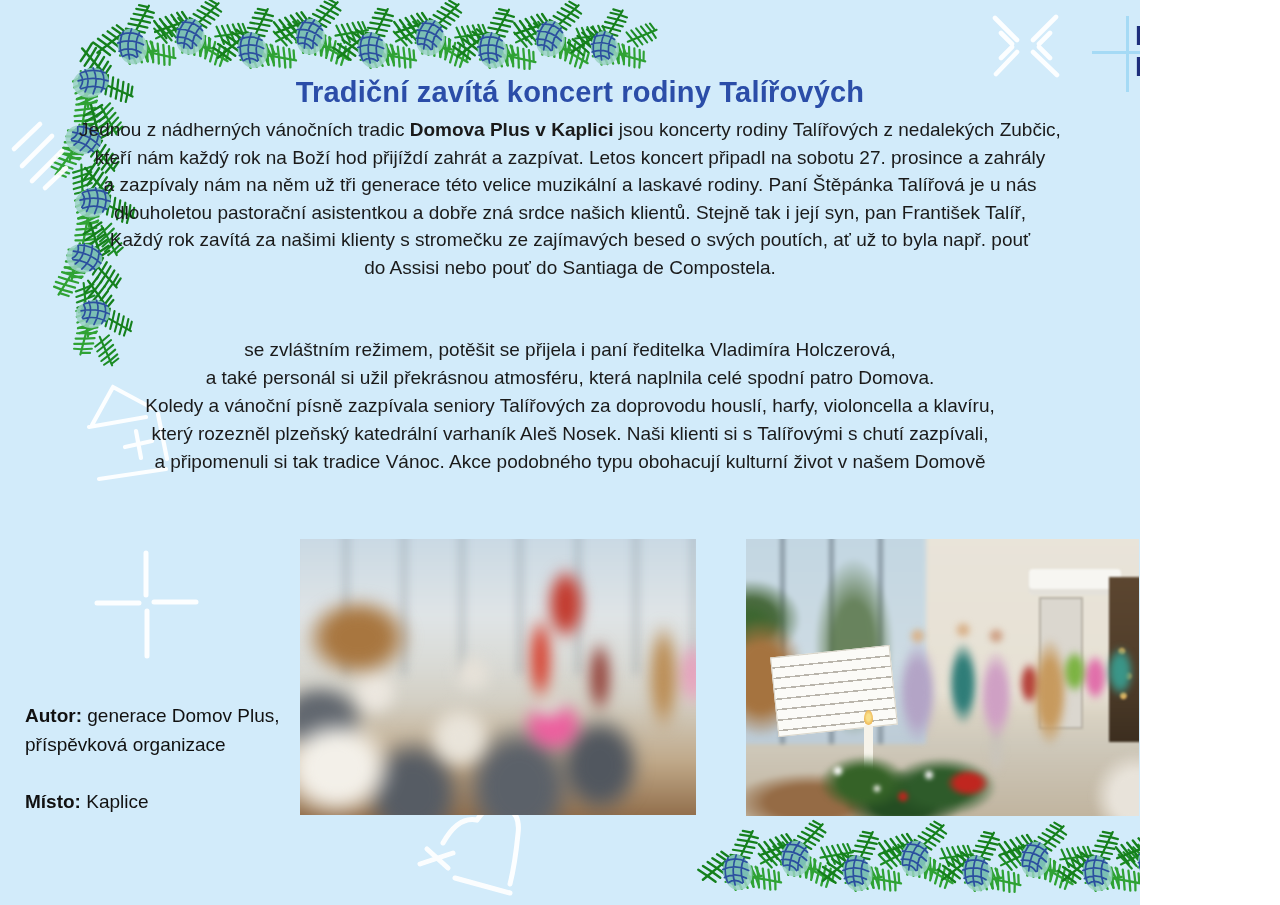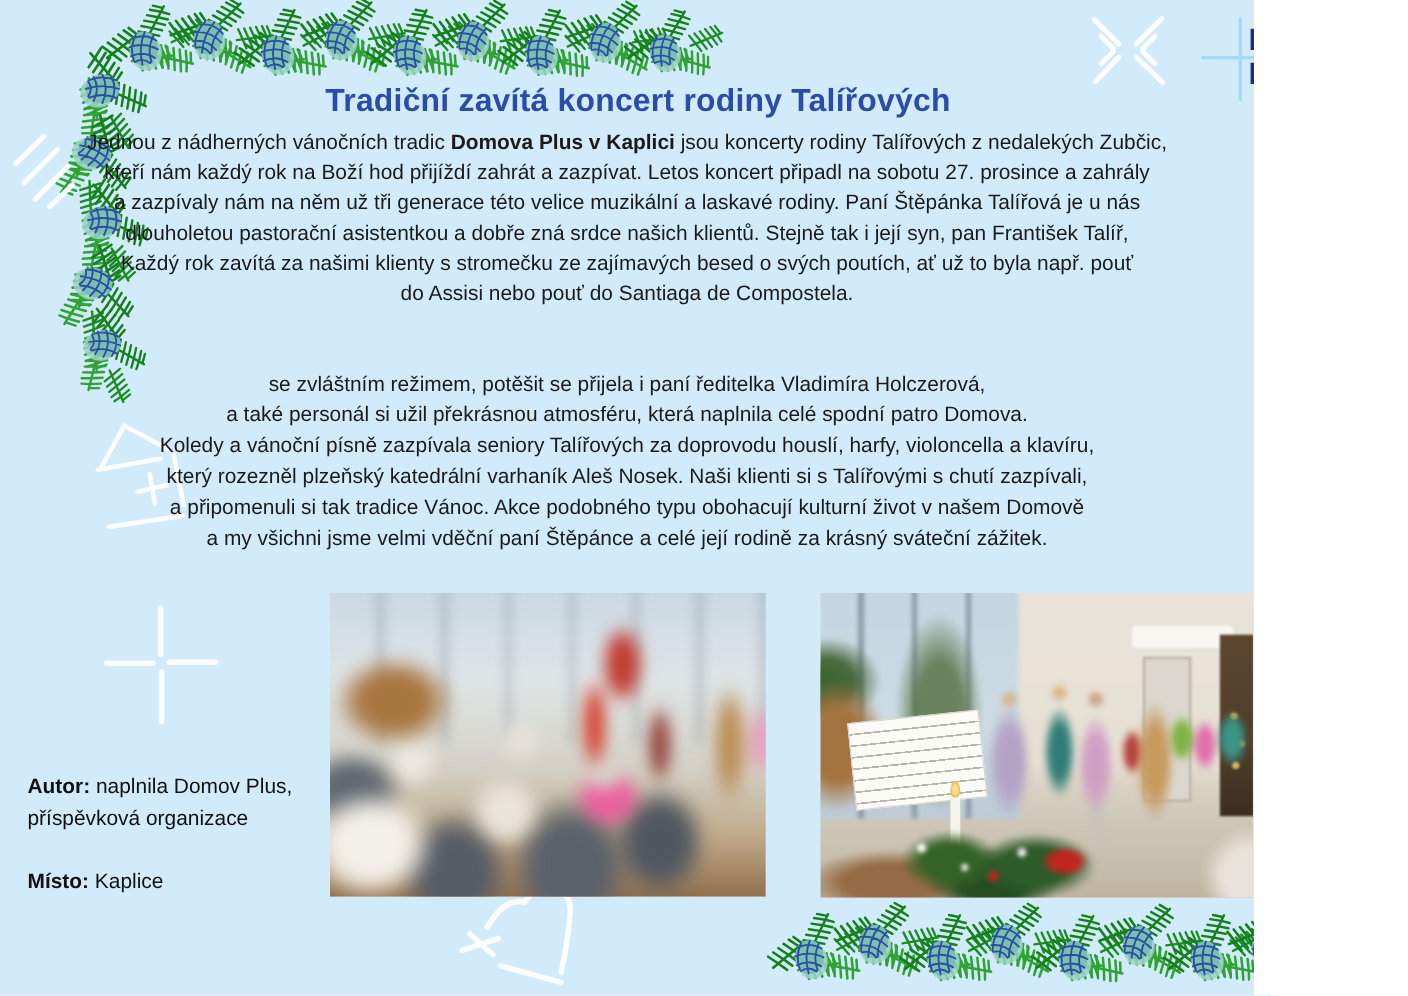--- a/index.html
+++ b/index.html
@@ -195,21 +195,20 @@
     <div>Každý rok zavítá za našimi klienty s stromečku ze zajímavých besed o svých poutích, ať už to byla např. pouť</div>
     <div>do Assisi nebo pouť do Santiaga de Compostela.</div>
   </div>
 
   <div class="para p2">
     <div>se zvláštním režimem, potěšit se přijela i paní ředitelka Vladimíra Holczerová,</div>
     <div>a také personál si užil překrásnou atmosféru, která naplnila celé spodní patro Domova.</div>
     <div>Koledy a vánoční písně zazpívala seniory Talířových za doprovodu houslí, harfy, violoncella a klavíru,</div>
     <div>který rozezněl plzeňský katedrální varhaník Aleš Nosek. Naši klienti si s Talířovými s chutí zazpívali,</div>
     <div>a připomenuli si tak tradice Vánoc. Akce podobného typu obohacují kulturní život v našem Domově</div>
-    <div>a my všichni jsme velmi vděční paní Štěpánce a celé její rodině za krásný sváteční zážitek.</div>
   </div>
 
   <div class="photo photo-left">
     <div class="ph pl1"></div>
     <div class="ph pl2"></div>
     <div class="ph pl3"></div>
   </div>
 
   <div class="photo photo-right">
     <div class="ph pr1"></div>
@@ -218,20 +217,20 @@
     <div class="ph pr-ac"></div>
     <div class="ph pr-vending"></div>
     <div class="ph pr-blobs"></div>
     <div class="ph pr-sheet"></div>
     <div class="ph pr-candle"></div>
     <div class="ph pr-flame"></div>
     <div class="ph pr-wreath"></div>
   </div>
 
   <div class="footblock author">
-    <div><b>Autor:</b> <span>naplnila Domov Plus,</span></div>
+    <div><b>Autor:</b> <span>generace Domov Plus,</span></div>
     <div>příspěvková organizace</div>
   </div>
   <div class="footblock place">
     <b>Místo:</b> <span>Kaplice</span>
   </div>
 
 </div>
 
 </body></html>

